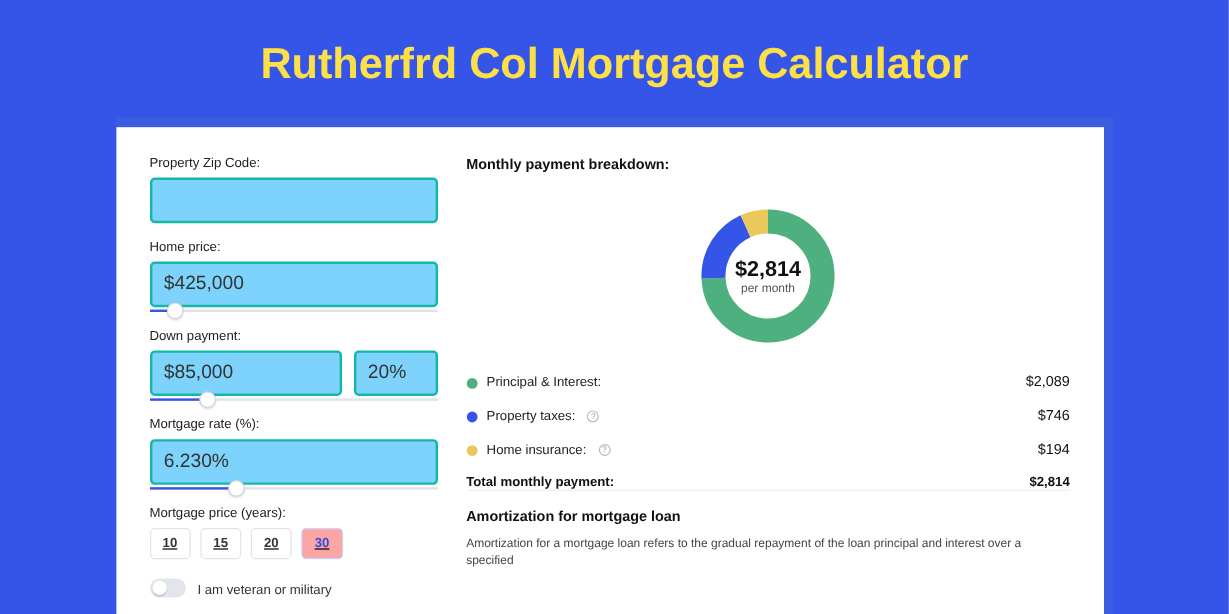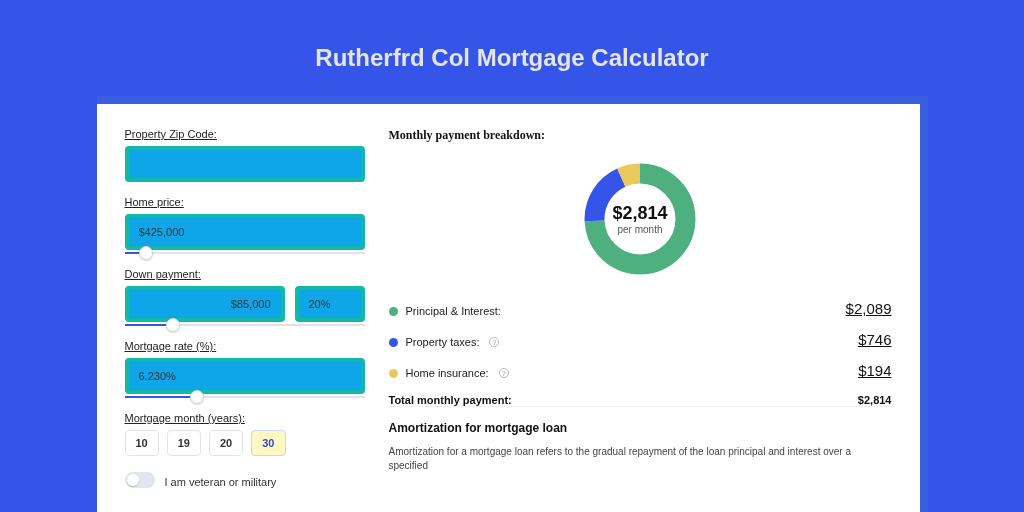--- a/index.html
+++ b/index.html
@@ -5,54 +5,53 @@
   * { box-sizing: border-box; margin: 0; padding: 0; }
   body {
     width: 1024px;
     height: 512px;
     font-family: -apple-system, BlinkMacSystemFont, "Segoe UI", Arial, sans-serif;
     background: #3555e8;
     overflow: hidden;
   }
   .page-title {
     text-align: center;
-    color: #e5e5e5;
-    font-size: 24px;
+    color: #fde047;
+    font-size: 36px;
     font-weight: 700;
-    padding: 44px 0 24px;
+    padding: 32px 0 24px;
   }
   .outer-card {
     width: 831px;
     margin: 0 auto;
     background: #3b5de0;
     padding: 8px 8px 0 0;
   }
   .card {
     background: #fff;
     padding: 24px 28px;
     display: flex;
     gap: 24px;
   }
   .left { width: 240px; flex: 0 0 240px; }
   .right { flex: 1; }
 
   .field-label {
     font-size: 11px;
     color: #222;
     margin-bottom: 6px;
-    text-decoration: underline;
   }
   .text-input {
     width: 100%;
-    border: 4px solid #14b8a6;
+    border: 2px solid #14b8a6;
     border-radius: 4px;
     padding: 8px 10px;
-    font-size: 11px;
+    font-size: 16px;
     color: #333;
-    background: #0ea5e9;
+    background: #7dd3fc;
   }
   .field { margin-bottom: 14px; }
   .slider-track {
     position: relative;
     height: 2px;
     background: #dfe3ea;
     margin-top: 2px;
   }
   .slider-fill {
     position: absolute;
@@ -63,36 +62,36 @@
     position: absolute;
     top: 50%;
     width: 14px; height: 14px;
     border-radius: 50%;
     background: #fff;
     border: 1px solid #d0d4dd;
     box-shadow: 0 1px 2px rgba(0,0,0,0.15);
     transform: translate(-50%, -50%);
   }
   .two-col { display: flex; gap: 10px; }
-  .two-col .text-input:first-child { flex: 1; text-align: right; }
+  .two-col .text-input:first-child { flex: 1; }
   .two-col .text-input:last-child { width: 70px; flex: 0 0 70px; }
 
-  .period-row { display: flex; gap: 8px; }
+  .period-row { display: flex; gap: 8px; text-decoration: underline; }
   .period-btn {
     border: 1px solid #e0e3ea;
     border-radius: 4px;
     padding: 6px 10px;
     font-size: 11px;
     font-weight: 600;
     color: #333;
     background: #fff;
     cursor: pointer;
   }
   .period-btn.active {
-    background: #fef9c3;
+    background: #fca5a5;
     border-color: #c9d6f7;
     color: #2c4fd6;
   }
 
   .toggle-row {
     display: flex;
     align-items: flex-end;
     gap: 10px;
     margin-top: 16px;
   }
@@ -110,22 +109,21 @@
     border-radius: 50%;
     background: #fff;
     box-shadow: 0 1px 1px rgba(0,0,0,0.2);
   }
   .toggle-label { font-size: 11px; color: #333; }
 
   .breakdown-title {
     font-size: 12px;
     font-weight: 700;
     color: #111;
-    margin-bottom: 10px;
-    font-family: Liberation Serif, serif;
+    margin-bottom: 20px;
   }
   .donut-wrap {
     display: flex;
     justify-content: center;
     padding: 6px 0 14px;
   }
   .donut {
     position: relative;
     width: 120px; height: 120px;
   }
@@ -158,21 +156,21 @@
     width: 10px; height: 10px;
     border: 1px solid #bbb;
     border-radius: 50%;
     display: inline-flex;
     align-items: center;
     justify-content: center;
     font-size: 7px;
     color: #999;
     margin-left: 2px;
   }
-  .legend-value { font-size: 15px; color: #111; text-decoration: underline; }
+  .legend-value { font-size: 12px; color: #111; }
   .legend-total {
     display: flex;
     justify-content: space-between;
     padding: 8px 0 0;
     border-top: none;
     font-size: 11px;
     font-weight: 700;
     color: #111;
     align-items: flex-end;
   }
@@ -232,24 +230,24 @@
       <div class="field">
         <div class="field-label">Mortgage rate (%):</div>
         <input class="text-input" value="6.230%" style="">
         <div class="slider-track">
           <div class="slider-fill" style="width:30%"></div>
           <div class="slider-thumb" style="left:30%"></div>
         </div>
       </div>
 
       <div class="field">
-        <div class="field-label">Mortgage month (years):</div>
+        <div class="field-label">Mortgage price (years):</div>
         <div class="period-row">
           <button class="period-btn">10</button>
-          <button class="period-btn">19</button>
+          <button class="period-btn">15</button>
           <button class="period-btn">20</button>
           <button class="period-btn active">30</button>
         </div>
       </div>
 
       <div class="toggle-row">
         <div class="toggle">
           <div class="toggle-knob"></div>
         </div>
         <div class="toggle-label">I am veteran or military</div>

